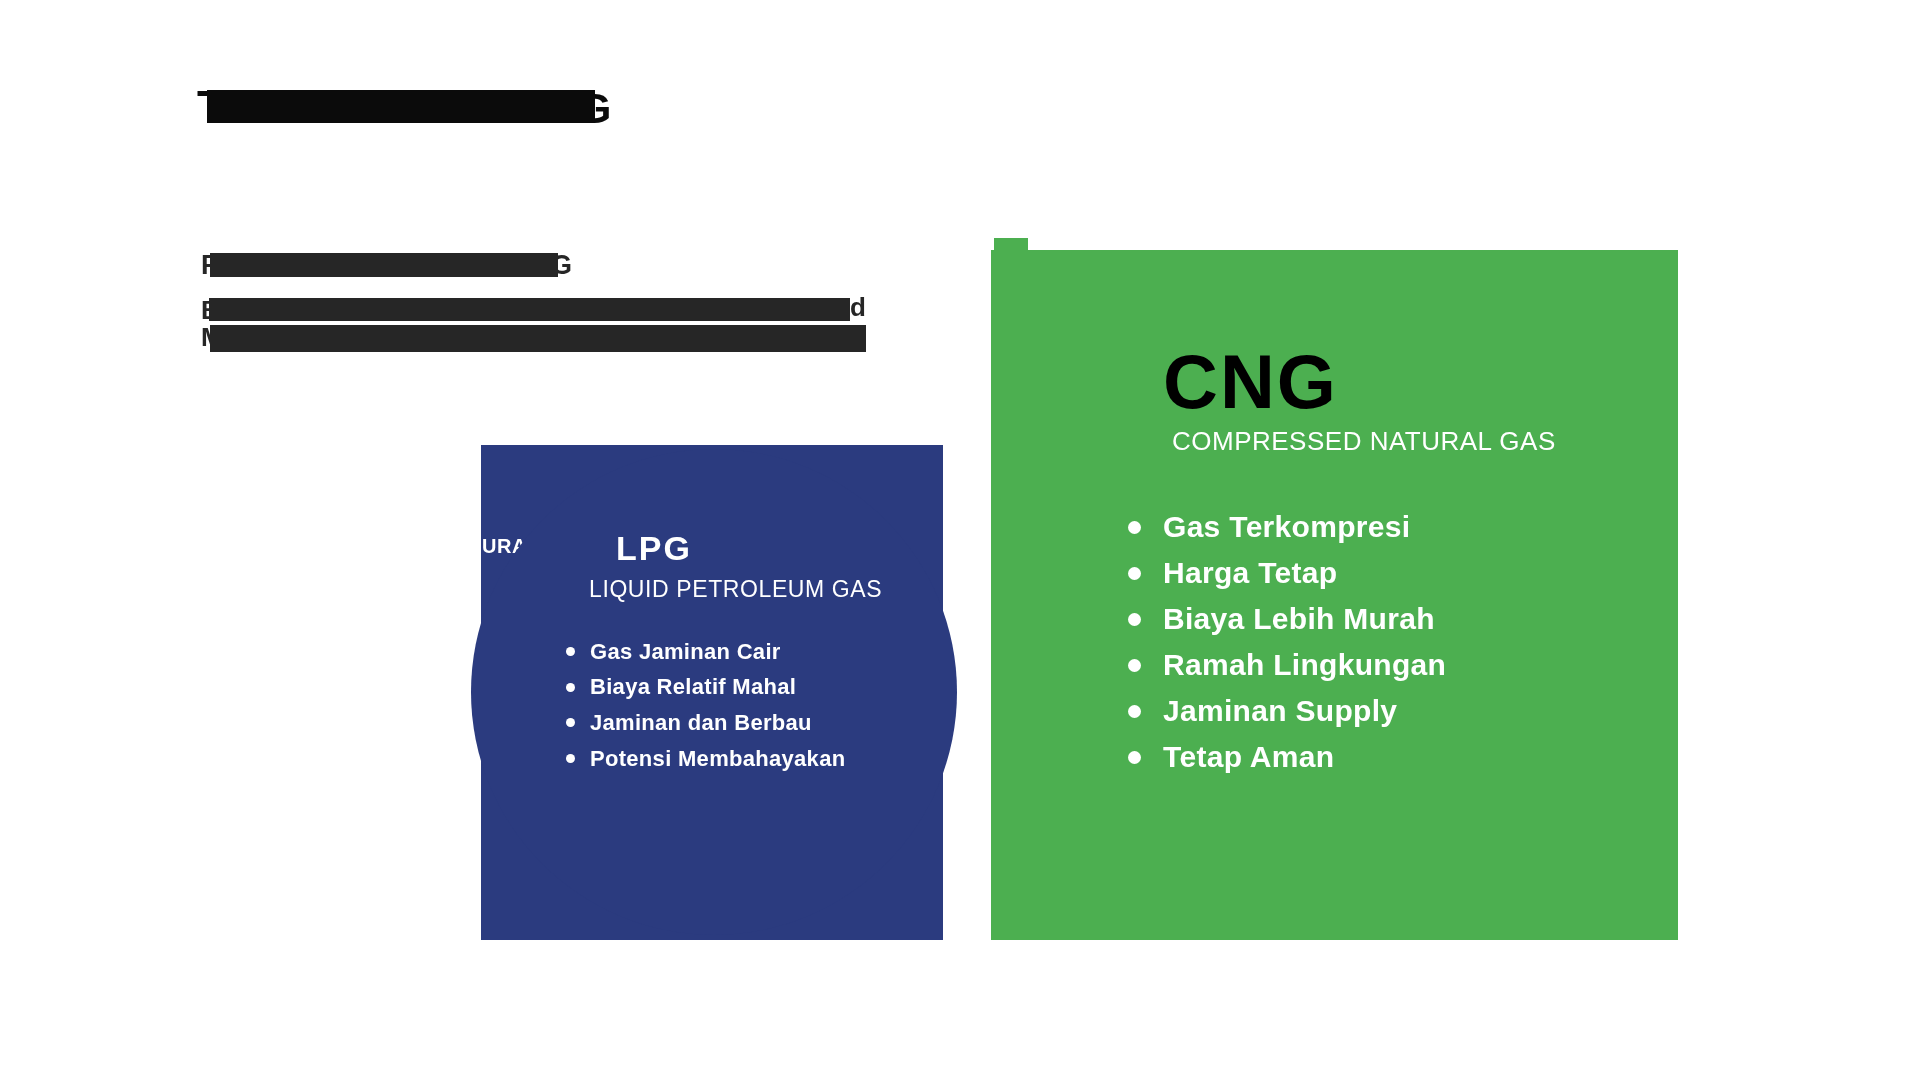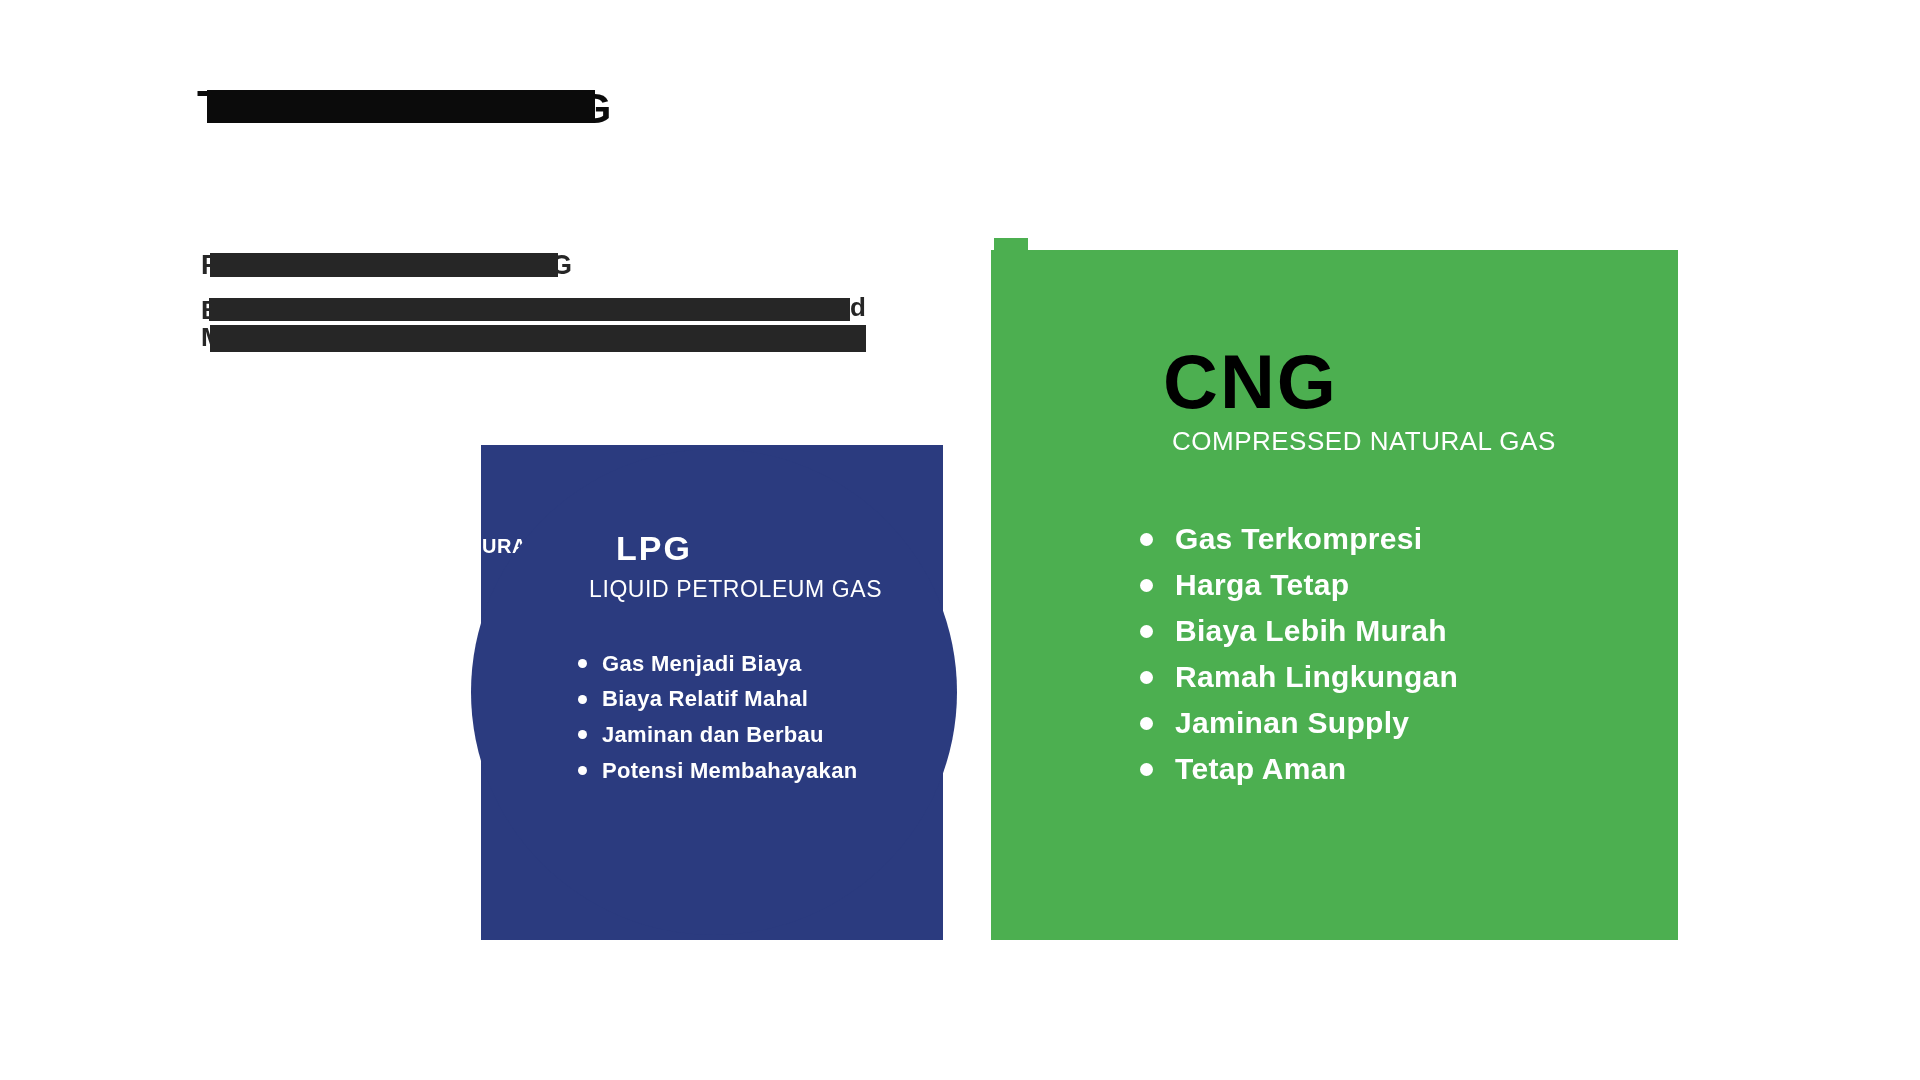--- a/index.html
+++ b/index.html
@@ -78,21 +78,21 @@
   .lpg-full {
     left: 589px; top: 578px;
     color: #ffffff;
     font-size: 23px;
     font-weight: normal;
     line-height: 1;
     letter-spacing: 0.6px;
   }
   ul.bullets {
     list-style: none;
-    margin: 12px;
+    margin: 0;
     padding: 0;
     position: absolute;
   }
   ul.bullets li {
     display: flex;
     align-items: center;
   }
   .dot {
     display: inline-block;
     border-radius: 50%;
@@ -169,21 +169,21 @@
   <div class="abs lpg-card"></div>
   <div class="abs lpg-clip-text">URA</div>
   <div class="abs lpg-circle"></div>
 
   <div class="abs lpg-abbr">LPG</div>
   <div class="abs lpg-full">LIQUID PETROLEUM GAS</div>
 
   <ul class="bullets lpg-bullets">
     <li>
       <span class="dot"></span>
-      <span>Gas Menjadi Biaya</span>
+      <span>Gas Jaminan Cair</span>
     </li>
     <li>
       <span class="dot"></span>
       <span>Biaya Relatif Mahal</span>
     </li>
     <li>
       <span class="dot"></span>
       <span>Jaminan dan Berbau</span>
     </li>
     <li>

